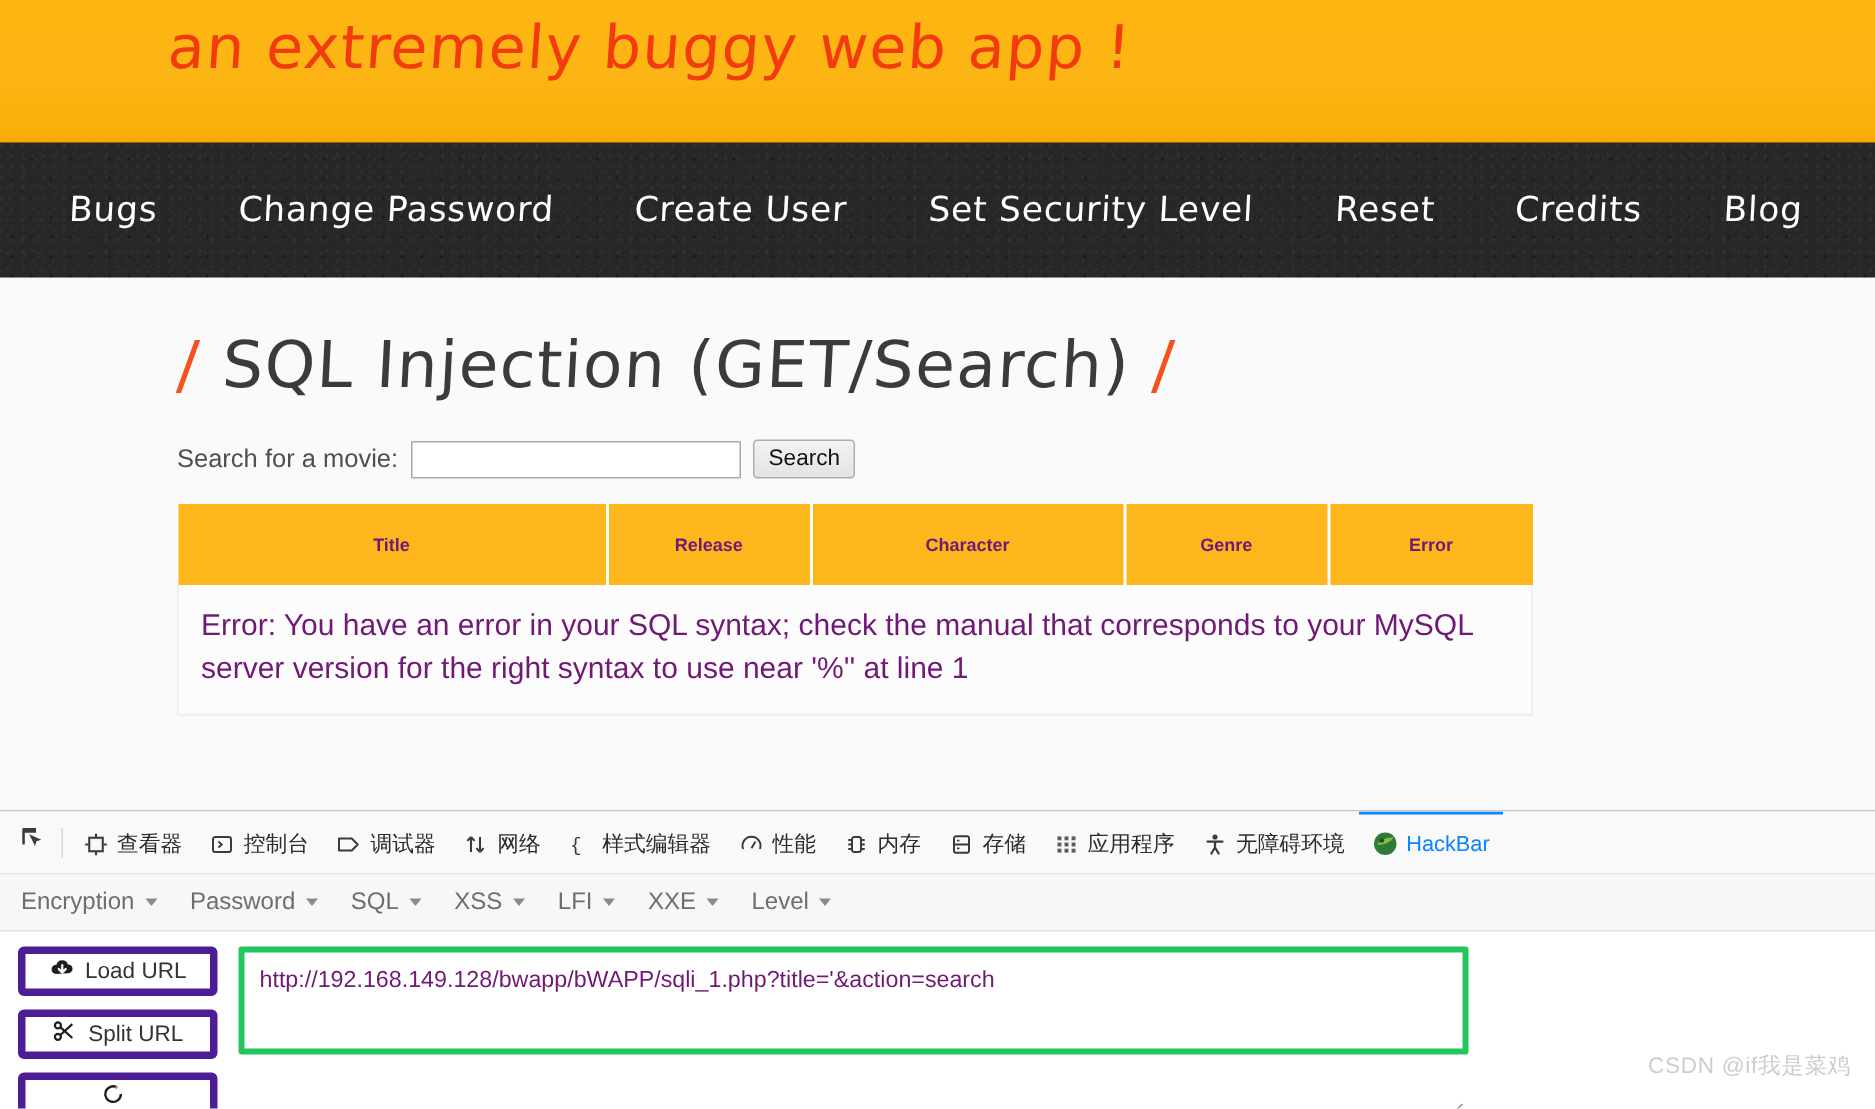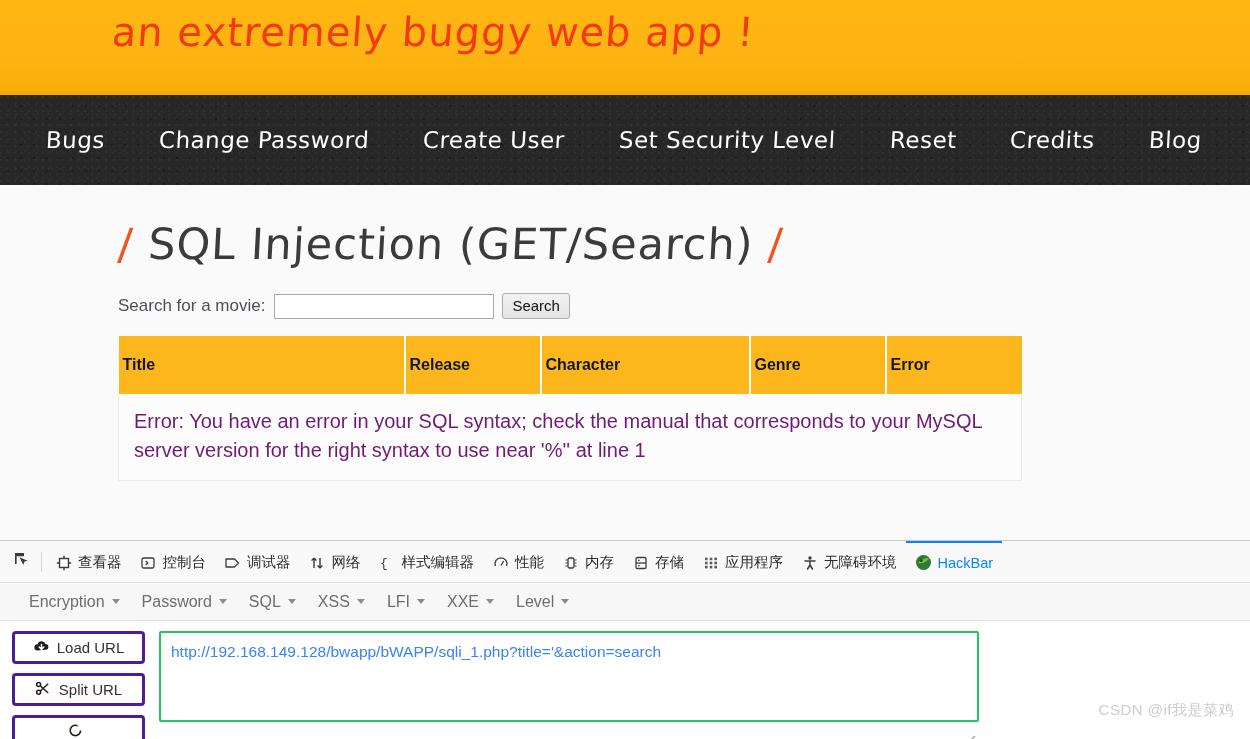--- a/index.html
+++ b/index.html
@@ -72,22 +72,22 @@
   .bw-search-btn {
     margin-left: 8px;
     font-family:"Liberation Sans", sans-serif; font-size:15px;
     padding: 3px 9px 4px 9px;
     background: linear-gradient(180deg,#f3f3f3,#e3e3e3);
     border:1px solid #adadad; border-radius:3px; color:#111; cursor:pointer;
   }
 
   .bw-table { width: 855px; border-collapse:collapse; table-layout:fixed; }
   .bw-table th {
-    background:#fdb71c; color:#0f172a;
-    font-size:16px; font-weight:bold; text-align:left;
+    background:#fdb71c; color:#701a75;
+    font-size:12px; font-weight:bold; text-align:center;
     padding: 20px 4px; border-right:2px solid #fff;
     font-family:"Liberation Sans", sans-serif;
   }
   .bw-table th:last-child { border-right:none; }
   .bw-table td {
     background:#fcfcfc; border:1px solid #ececec; border-top:none;
     color:#701a75; font-size:20px; line-height:29px;
     padding: 13px 15px 15px 15px;
   }
   .col-title{width:277px}.col-release{width:126px}.col-character{width:199px}
@@ -109,42 +109,42 @@
     height:42px; padding: 0 9px; box-sizing:border-box;
     font-size:14.5px; color:#2b2b2b; cursor:pointer; white-space:nowrap;
     border-top: 2px solid transparent;
   }
   .dt-tab.active { color:#0a84ff; border-top:2px solid #0a84ff; }
   .dt-tab .gl { display:inline-flex; align-items:center; justify-content:center; width:17px; height:17px; }
 
   .hb-menubar {
     height: 38px; display:flex; align-items:center;
     background:#f7f7f8; border-bottom:1px solid #e3e3e5;
-    padding-left: 25px; box-sizing:border-box;
+    padding-left: 10px; box-sizing:border-box;
   }
   .hb-menu {
     font-size:16px; color:#6d6d72; padding: 2px 12px 2px 4px;
     cursor:pointer; display:flex; align-items:center; gap:7px; white-space:nowrap;
     margin-right: 6px;
   }
   .hb-caret { width:0;height:0;border-left:4px solid transparent;border-right:4px solid transparent;border-top:5px solid #8a8a8f; }
 
   .hb-main { display:flex; padding: 10px 12px 0 12px; gap: 14px; }
   .hb-btncol { display:flex; flex-direction:column; gap:9px; width: 133px; }
   .hb-btn {
     display:flex; align-items:center; justify-content:center; gap:7px;
     height: 33px; box-sizing:border-box;
-    border:3px solid #4c1d95; border-radius:4px; background:#fff;
+    border:5px solid #4c1d95; border-radius:4px; background:#fff;
     font-size:15px; color:#333; cursor:pointer; white-space:nowrap;
   }
   .hb-textarea-wrap { position:relative; }
   .hb-textarea {
-    width: 820px; height: 91px; box-sizing:border-box;
-    border:2px solid #22c55e; border-radius:2px; background:#fff;
-    padding: 9px 10px; font-size:15.5px; color:#3b82f6; resize:none;
+    width: 820px; height: 72px; box-sizing:border-box;
+    border:4px solid #22c55e; border-radius:2px; background:#fff;
+    padding: 9px 10px; font-size:15.5px; color:#701a75; resize:none;
     font-family:"Liberation Sans", sans-serif; line-height:20px; overflow:hidden;
   }
   .hb-resize { position:absolute; right:3px; bottom:3px; width:12px; height:12px; pointer-events:none; }
 
   .watermark {
     position:absolute; right: 16px; bottom: 20px;
     font-size:15px; color:#cdcdcd; letter-spacing:0.5px; white-space:nowrap;
   }
 </style>
 </head>

